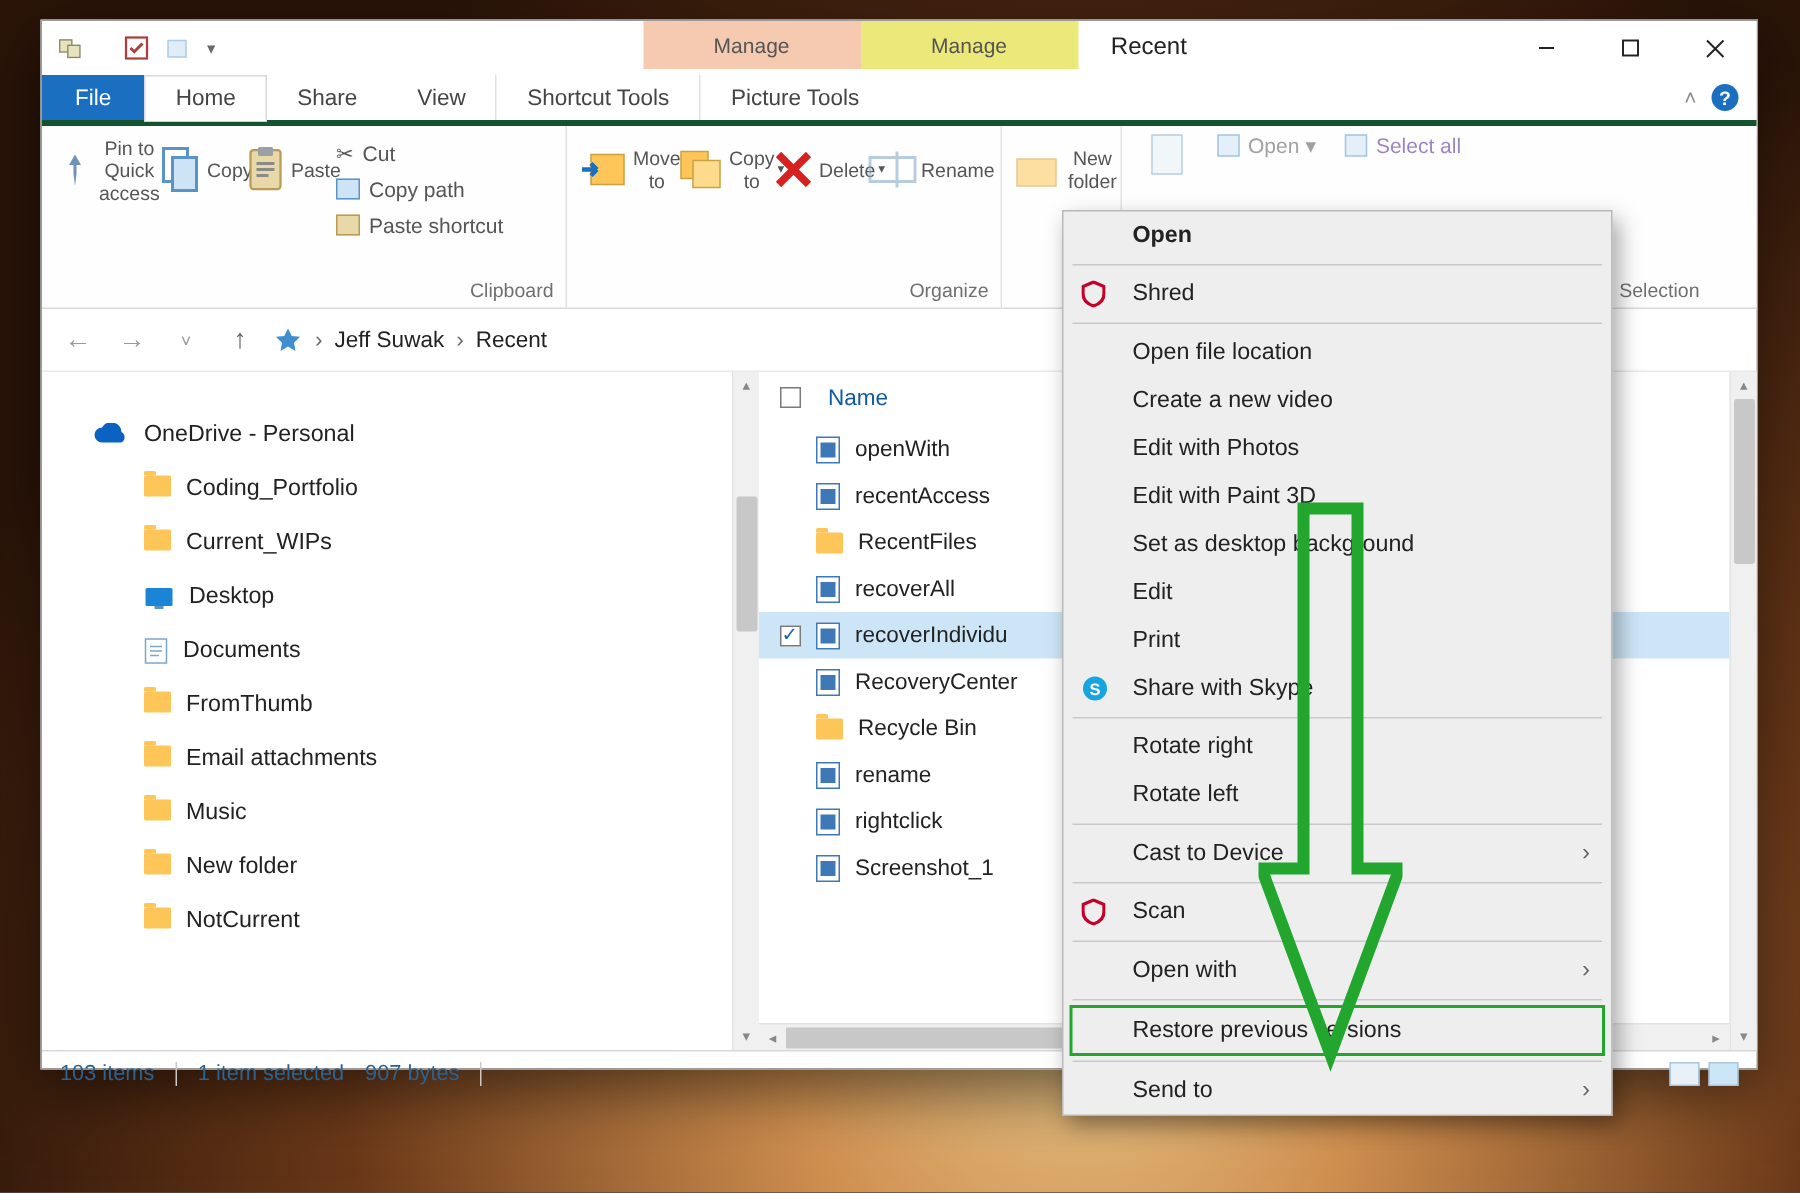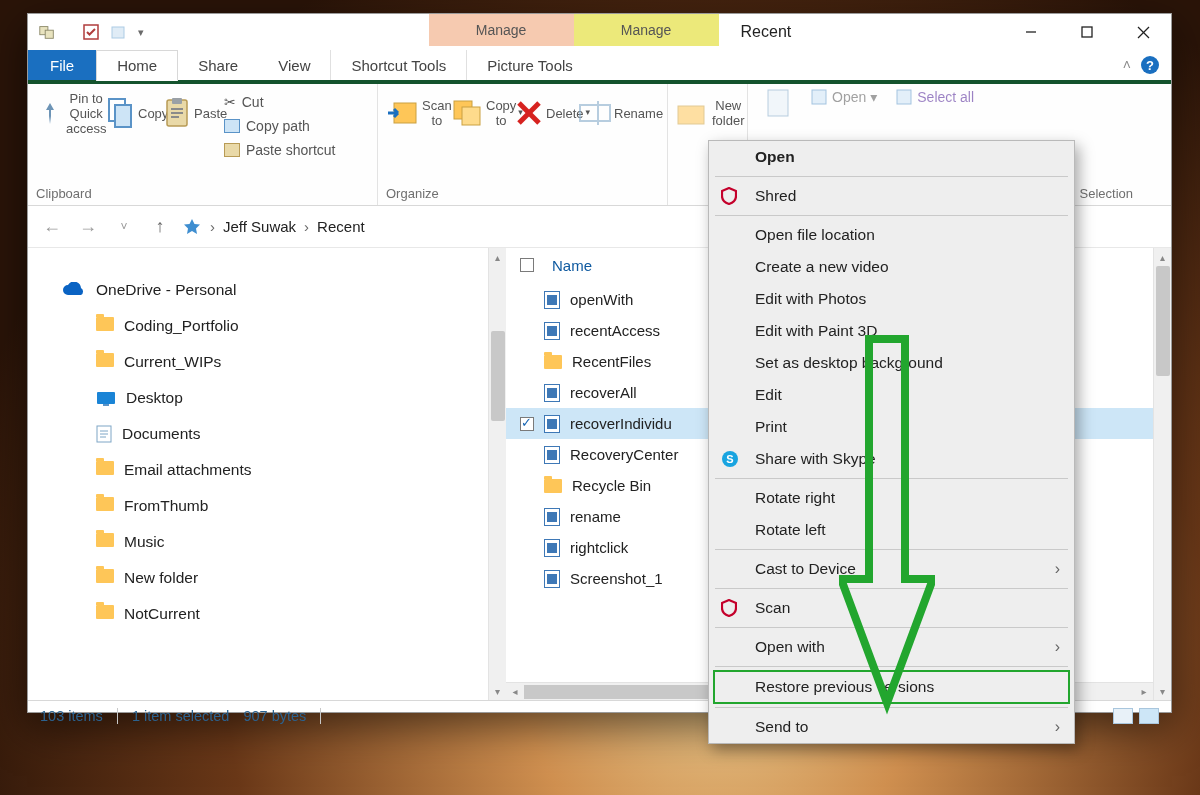--- a/index.html
+++ b/index.html
@@ -23,21 +23,21 @@
 .tab.file{background:#1a6fc0;color:#fff;padding:0 22px}
 .tab.active{border:1px solid #d8d8d8;border-bottom:1px solid #fff;margin-bottom:-1px;background:#fff}
 .tabs-right{margin-left:auto;display:flex;align-items:center;gap:10px;padding-right:12px}
 .ribbon{height:122px;border-bottom:1px solid #d8d8d8;display:flex;background:#fefefe;position:relative;overflow:hidden}
 .rgroup{display:flex;flex-direction:column;border-right:1px solid #e3e3e3;padding:4px 8px 2px}
 .rbtns{flex:1;display:flex;align-items:flex-start;gap:4px}
 .bigbtn{display:flex;flex-direction:row;align-items:center;justify-content:flex-start;width:66px;padding-top:4px;gap:2px;font-size:13px;color:#555;text-align:center}
 .bigbtn .ic{height:42px;display:flex;align-items:center;justify-content:center}
 .smallstack{display:flex;flex-direction:column;gap:4px;padding-top:4px;padding-left:4px}
 .smallbtn{display:flex;align-items:center;gap:6px;color:#555;font-size:14px;padding:2px 2px}
-.glab{text-align:left;color:#6f6f6f;font-size:13px;padding:2px 0}
+.glab{text-align:right;color:#6f6f6f;font-size:13px;padding:2px 0}
 .dd-caret{font-size:9px;color:#555;margin-top:-2px}
 .nav{height:42px;display:flex;align-items:center;border-bottom:1px solid #e8e8e8;padding:0 10px;gap:8px}
 .nav .arrow{width:28px;text-align:center;color:#9a9a9a;font-size:18px}
 .nav .up{color:#666}
 .crumb{display:flex;align-items:center;gap:8px;color:#222;font-size:15px}
 .content{display:flex;height:452px;position:relative}
 .tree{width:460px;border-right:none;padding:24px 14px 0 34px;position:relative;font-size:15.5px;color:#222}
 .tree .node{display:flex;align-items:center;gap:10px;height:36px}
 .tree .sub{padding-left:34px}
 .fold{width:18px;height:14px;background:#fec658;border-radius:1px;display:inline-block;position:relative}
@@ -203,21 +203,21 @@
 
     <div class="rgroup" style="width:290px">
       <div class="rbtns">
         <div class="bigbtn" style="width:60px">
           <span class="ic">
                 <svg width="34" height="32" viewBox="0 0 34 32">
                   <rect x="8" y="6" width="22" height="20" fill="#fec658" stroke="#caa040"></rect>
                   <path d="M2 16h10m0 0l-4-4m4 4l-4 4" stroke="#1a6fc0" stroke-width="3" fill="none"></path>
                 </svg>
               </span>
-          <span>Scan to</span>
+          <span>Move to</span>
               <span class="dd-caret">▾</span>
         </div>
         <div class="bigbtn" style="width:60px">
           <span class="ic">
                 <svg width="34" height="32" viewBox="0 0 34 32">
                   <rect x="4" y="4" width="18" height="18" fill="#fec658" stroke="#caa040"></rect>
                   <rect x="12" y="10" width="18" height="18" fill="#fedb8c" stroke="#caa040"></rect>
                 </svg>
               </span>
           <span>Copy to</span>
@@ -334,25 +334,25 @@
                   <rect x="1" y="1" width="14" height="16" fill="#fff" stroke="#7ea6c6"></rect>
                   <line x1="4" y1="6" x2="12" y2="6" stroke="#7ea6c6"></line>
                   <line x1="4" y1="9" x2="12" y2="9" stroke="#7ea6c6"></line>
                   <line x1="4" y1="12" x2="10" y2="12" stroke="#7ea6c6"></line>
                 </svg>
               </span>
               <span>Documents</span>
             </div>
             <div class="node">
               <span><span class="fold"></span></span>
+              <span>FromThumb</span>
+            </div>
+            <div class="node">
+              <span><span class="fold"></span></span>
               <span>Email attachments</span>
-            </div>
-            <div class="node">
-              <span><span class="fold"></span></span>
-              <span>FromThumb</span>
             </div>
             <div class="node">
               <span><span class="fold"></span></span>
               <span>Music</span>
             </div>
             <div class="node">
               <span><span class="fold"></span></span>
               <span>New folder</span>
             </div>
             <div class="node">

